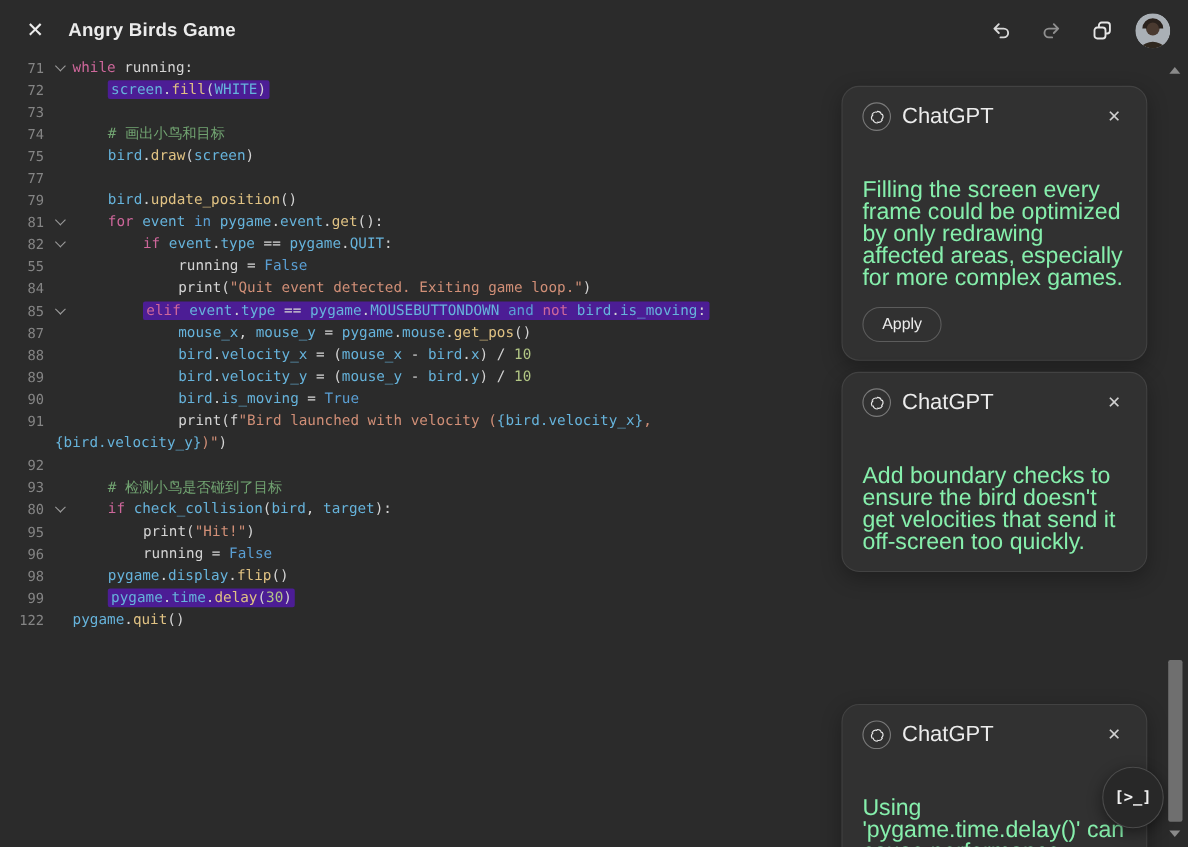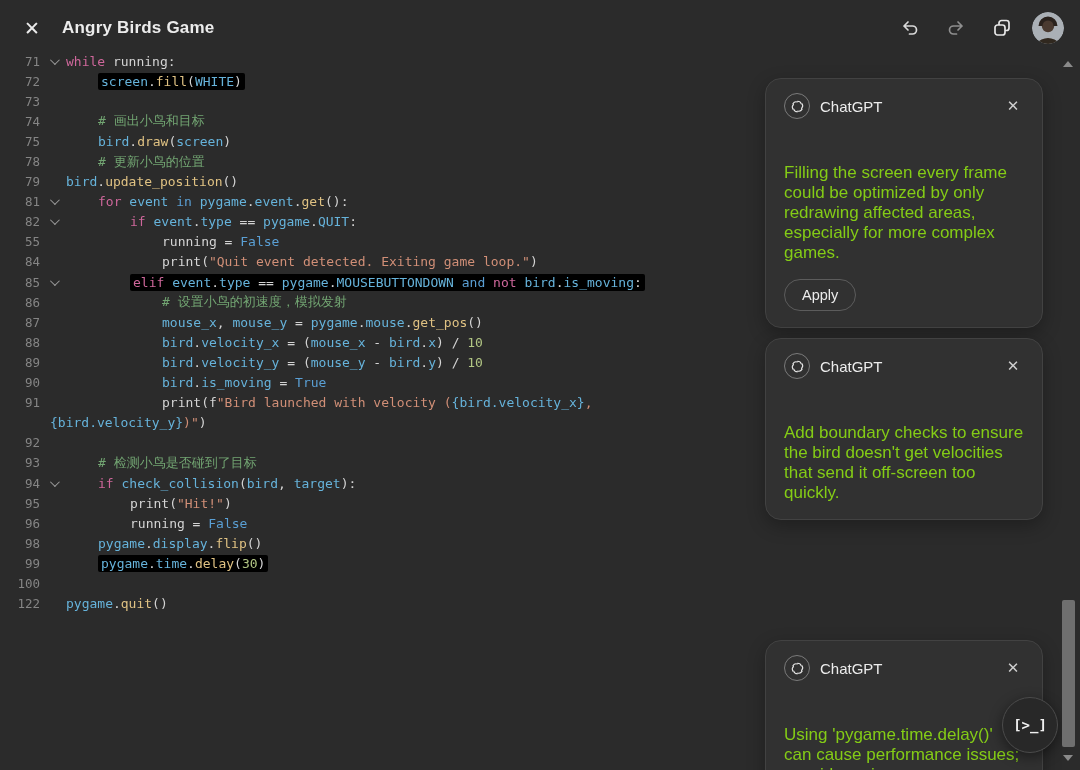--- a/index.html
+++ b/index.html
@@ -35,39 +35,39 @@
   .ln {
     width:40px; text-align:right; color:#858585; font-size:12.5px;
     flex:0 0 auto; user-select:none;
   }
   .chev { width:26px; flex:0 0 auto; display:flex; align-items:center; justify-content:center; }
   .chev i {
     width:7px; height:7px; border-right:1.6px solid #9a9a9a; border-bottom:1.6px solid #9a9a9a;
     transform: rotate(45deg) translateY(-2px); display:block;
   }
   .code { color:#d4d4d4; }
-  .code.hl { background:#000000; border-radius:2px; padding:1px 3px; }
+  .code.hl { background:#4c1d95; border-radius:2px; padding:1px 3px; }
   
   .card {
     position:absolute; left:765px; width:278px;
     background:#313131; border:1px solid #424242; border-radius:16px;
     box-shadow:0 6px 18px rgba(0,0,0,.28);
     padding:14px 18px 16px 18px;
   }
   .card-head { display:flex; align-items:center; gap:10px; margin-bottom:12px; }
   .gpt-logo {
     width:26px; height:26px; border-radius:50%; border:1px solid #7a7a7a;
     display:flex; align-items:center; justify-content:center; color:#e8e8e8;
   }
-  .card-title { font-size:15px; color:#ececec; }
+  .card-title { font-size:20px; color:#ececec; }
   .card-close {
     margin-left:auto; color:#cfcfcf; font-size:15px; cursor:pointer;
     width:22px; height:22px; display:flex; align-items:center; justify-content:center; border-radius:6px;
   }
-  .card-body { font-size:17px; line-height:20px; color:#84cc16;margin-top:44px; }
+  .card-body { font-size:21px; line-height:20px; color:#86efac;margin-top:44px; }
   .apply-btn {
     margin-top:16px; display:inline-block; background:transparent; color:#ececec;
     border:1px solid #5c5c5c; border-radius:999px; padding:7px 17px;
     font-size:14.5px; font-family:"Liberation Sans",sans-serif; cursor:pointer;
   }
   
   .console-fab {
     position:absolute; left:1002px; top:697px; width:56px; height:56px;
     border-radius:50%; background:#282828; border:1px solid #4b4b4b;
     box-shadow:0 4px 14px rgba(0,0,0,.45);
@@ -148,28 +148,28 @@
     <span class="ln">74</span>
     <span class="chev"></span>
     <span class="code" style="margin-left: 32px;"><span style="color: rgb(114, 165, 114);"># 画出小鸟和目标</span></span>
   </div>
     <div class="row">
     <span class="ln">75</span>
     <span class="chev"></span>
     <span class="code" style="margin-left: 32px;"><span style="color: rgb(102, 179, 219);">bird</span><span style="color: rgb(212, 212, 212);">.</span><span style="color: rgb(224, 194, 131);">draw</span><span style="color: rgb(212, 212, 212);">(</span><span style="color: rgb(102, 179, 219);">screen</span><span style="color: rgb(212, 212, 212);">)</span></span>
   </div>
     <div class="row">
-    <span class="ln">78</span>
-    <span class="chev"></span>
-    <span class="code" style="margin-left: 32px;"><span style="color: rgb(114, 165, 114);"># 更新小鸟的位置</span></span>
+    <span class="ln">77</span>
+    <span class="chev"></span>
+    <span class="code" style="margin-left: 32px;"></span>
   </div>
     <div class="row">
     <span class="ln">79</span>
     <span class="chev"></span>
-    <span class="code" style=""><span style="color: rgb(102, 179, 219);">bird</span><span style="color: rgb(212, 212, 212);">.</span><span style="color: rgb(224, 194, 131);">update_position</span><span style="color: rgb(212, 212, 212);">()</span></span>
+    <span class="code" style="margin-left: 32px;"><span style="color: rgb(102, 179, 219);">bird</span><span style="color: rgb(212, 212, 212);">.</span><span style="color: rgb(224, 194, 131);">update_position</span><span style="color: rgb(212, 212, 212);">()</span></span>
   </div>
     <div class="row">
     <span class="ln">81</span>
     <span class="chev"><i></i></span>
     <span class="code" style="margin-left: 32px;"><span style="color: rgb(206, 103, 155);">for</span><span style="color: rgb(102, 179, 219);"> event</span><span style="color: rgb(90, 159, 212);"> in</span><span style="color: rgb(102, 179, 219);"> pygame</span><span style="color: rgb(212, 212, 212);">.</span><span style="color: rgb(102, 179, 219);">event</span><span style="color: rgb(212, 212, 212);">.</span><span style="color: rgb(224, 194, 131);">get</span><span style="color: rgb(212, 212, 212);">():</span></span>
   </div>
     <div class="row">
     <span class="ln">82</span>
     <span class="chev"><i></i></span>
     <span class="code" style="margin-left: 64px;"><span style="color: rgb(206, 103, 155);">if</span><span style="color: rgb(102, 179, 219);"> event</span><span style="color: rgb(212, 212, 212);">.</span><span style="color: rgb(102, 179, 219);">type</span><span style="color: rgb(212, 212, 212);"> == </span><span style="color: rgb(102, 179, 219);">pygame</span><span style="color: rgb(212, 212, 212);">.</span><span style="color: rgb(102, 179, 219);">QUIT</span><span style="color: rgb(212, 212, 212);">:</span></span>
@@ -183,25 +183,20 @@
     <span class="ln">84</span>
     <span class="chev"></span>
     <span class="code" style="margin-left: 96px;"><span style="color: rgb(212, 212, 212);">print</span><span style="color: rgb(212, 212, 212);">(</span><span style="color: rgb(209, 143, 119);">"Quit event detected. Exiting game loop."</span><span style="color: rgb(212, 212, 212);">)</span></span>
   </div>
     <div class="row">
     <span class="ln">85</span>
     <span class="chev"><i></i></span>
     <span class="code hl" style="margin-left: 64px;"><span style="color: rgb(206, 103, 155);">elif</span><span style="color: rgb(102, 179, 219);"> event</span><span style="color: rgb(212, 212, 212);">.</span><span style="color: rgb(102, 179, 219);">type</span><span style="color: rgb(212, 212, 212);"> == </span><span style="color: rgb(102, 179, 219);">pygame</span><span style="color: rgb(212, 212, 212);">.</span><span style="color: rgb(102, 179, 219);">MOUSEBUTTONDOWN</span><span style="color: rgb(90, 159, 212);"> and</span><span style="color: rgb(206, 103, 155);"> not</span><span style="color: rgb(102, 179, 219);"> bird</span><span style="color: rgb(212, 212, 212);">.</span><span style="color: rgb(102, 179, 219);">is_moving</span><span style="color: rgb(212, 212, 212);">:</span></span>
   </div>
     <div class="row">
-    <span class="ln">86</span>
-    <span class="chev"></span>
-    <span class="code" style="margin-left: 96px;"><span style="color: rgb(114, 165, 114);"># 设置小鸟的初速度，模拟发射</span></span>
-  </div>
-    <div class="row">
     <span class="ln">87</span>
     <span class="chev"></span>
     <span class="code" style="margin-left: 96px;"><span style="color: rgb(102, 179, 219);">mouse_x</span><span style="color: rgb(212, 212, 212);">, </span><span style="color: rgb(102, 179, 219);">mouse_y</span><span style="color: rgb(212, 212, 212);"> = </span><span style="color: rgb(102, 179, 219);">pygame</span><span style="color: rgb(212, 212, 212);">.</span><span style="color: rgb(102, 179, 219);">mouse</span><span style="color: rgb(212, 212, 212);">.</span><span style="color: rgb(224, 194, 131);">get_pos</span><span style="color: rgb(212, 212, 212);">()</span></span>
   </div>
     <div class="row">
     <span class="ln">88</span>
     <span class="chev"></span>
     <span class="code" style="margin-left: 96px;"><span style="color: rgb(102, 179, 219);">bird</span><span style="color: rgb(212, 212, 212);">.</span><span style="color: rgb(102, 179, 219);">velocity_x</span><span style="color: rgb(212, 212, 212);"> = (</span><span style="color: rgb(102, 179, 219);">mouse_x</span><span style="color: rgb(212, 212, 212);"> - </span><span style="color: rgb(102, 179, 219);">bird</span><span style="color: rgb(212, 212, 212);">.</span><span style="color: rgb(102, 179, 219);">x</span><span style="color: rgb(212, 212, 212);">) / </span><span style="color: rgb(178, 198, 132);">10</span></span>
   </div>
     <div class="row">
@@ -228,21 +223,21 @@
     <span class="ln">92</span>
     <span class="chev"></span>
     <span class="code" style="margin-left: 32px;"></span>
   </div>
     <div class="row">
     <span class="ln">93</span>
     <span class="chev"></span>
     <span class="code" style="margin-left: 32px;"><span style="color: rgb(114, 165, 114);"># 检测小鸟是否碰到了目标</span></span>
   </div>
     <div class="row">
-    <span class="ln">94</span>
+    <span class="ln">80</span>
     <span class="chev"><i></i></span>
     <span class="code" style="margin-left: 32px;"><span style="color: rgb(206, 103, 155);">if</span><span style="color: rgb(102, 179, 219);"> check_collision</span><span style="color: rgb(212, 212, 212);">(</span><span style="color: rgb(102, 179, 219);">bird</span><span style="color: rgb(212, 212, 212);">, </span><span style="color: rgb(102, 179, 219);">target</span><span style="color: rgb(212, 212, 212);">):</span></span>
   </div>
     <div class="row">
     <span class="ln">95</span>
     <span class="chev"></span>
     <span class="code" style="margin-left: 64px;"><span style="color: rgb(212, 212, 212);">print</span><span style="color: rgb(212, 212, 212);">(</span><span style="color: rgb(209, 143, 119);">"Hit!"</span><span style="color: rgb(212, 212, 212);">)</span></span>
   </div>
     <div class="row">
     <span class="ln">96</span>
@@ -251,25 +246,20 @@
   </div>
     <div class="row">
     <span class="ln">98</span>
     <span class="chev"></span>
     <span class="code" style="margin-left: 32px;"><span style="color: rgb(102, 179, 219);">pygame</span><span style="color: rgb(212, 212, 212);">.</span><span style="color: rgb(102, 179, 219);">display</span><span style="color: rgb(212, 212, 212);">.</span><span style="color: rgb(224, 194, 131);">flip</span><span style="color: rgb(212, 212, 212);">()</span></span>
   </div>
     <div class="row">
     <span class="ln">99</span>
     <span class="chev"></span>
     <span class="code hl" style="margin-left: 32px;"><span style="color: rgb(102, 179, 219);">pygame</span><span style="color: rgb(212, 212, 212);">.</span><span style="color: rgb(102, 179, 219);">time</span><span style="color: rgb(212, 212, 212);">.</span><span style="color: rgb(224, 194, 131);">delay</span><span style="color: rgb(212, 212, 212);">(</span><span style="color: rgb(178, 198, 132);">30</span><span style="color: rgb(212, 212, 212);">)</span></span>
-  </div>
-    <div class="row">
-    <span class="ln">100</span>
-    <span class="chev"></span>
-    <span class="code" style="margin-left: 32px;"></span>
   </div>
     <div class="row">
     <span class="ln">122</span>
     <span class="chev"></span>
     <span class="code" style="margin-left: 0px;"><span style="color: rgb(102, 179, 219);">pygame</span><span style="color: rgb(212, 212, 212);">.</span><span style="color: rgb(224, 194, 131);">quit</span><span style="color: rgb(212, 212, 212);">()</span></span>
   </div>
   </div>
 
 <div id="cards">
     <div class="card" style="top: 78px;">

